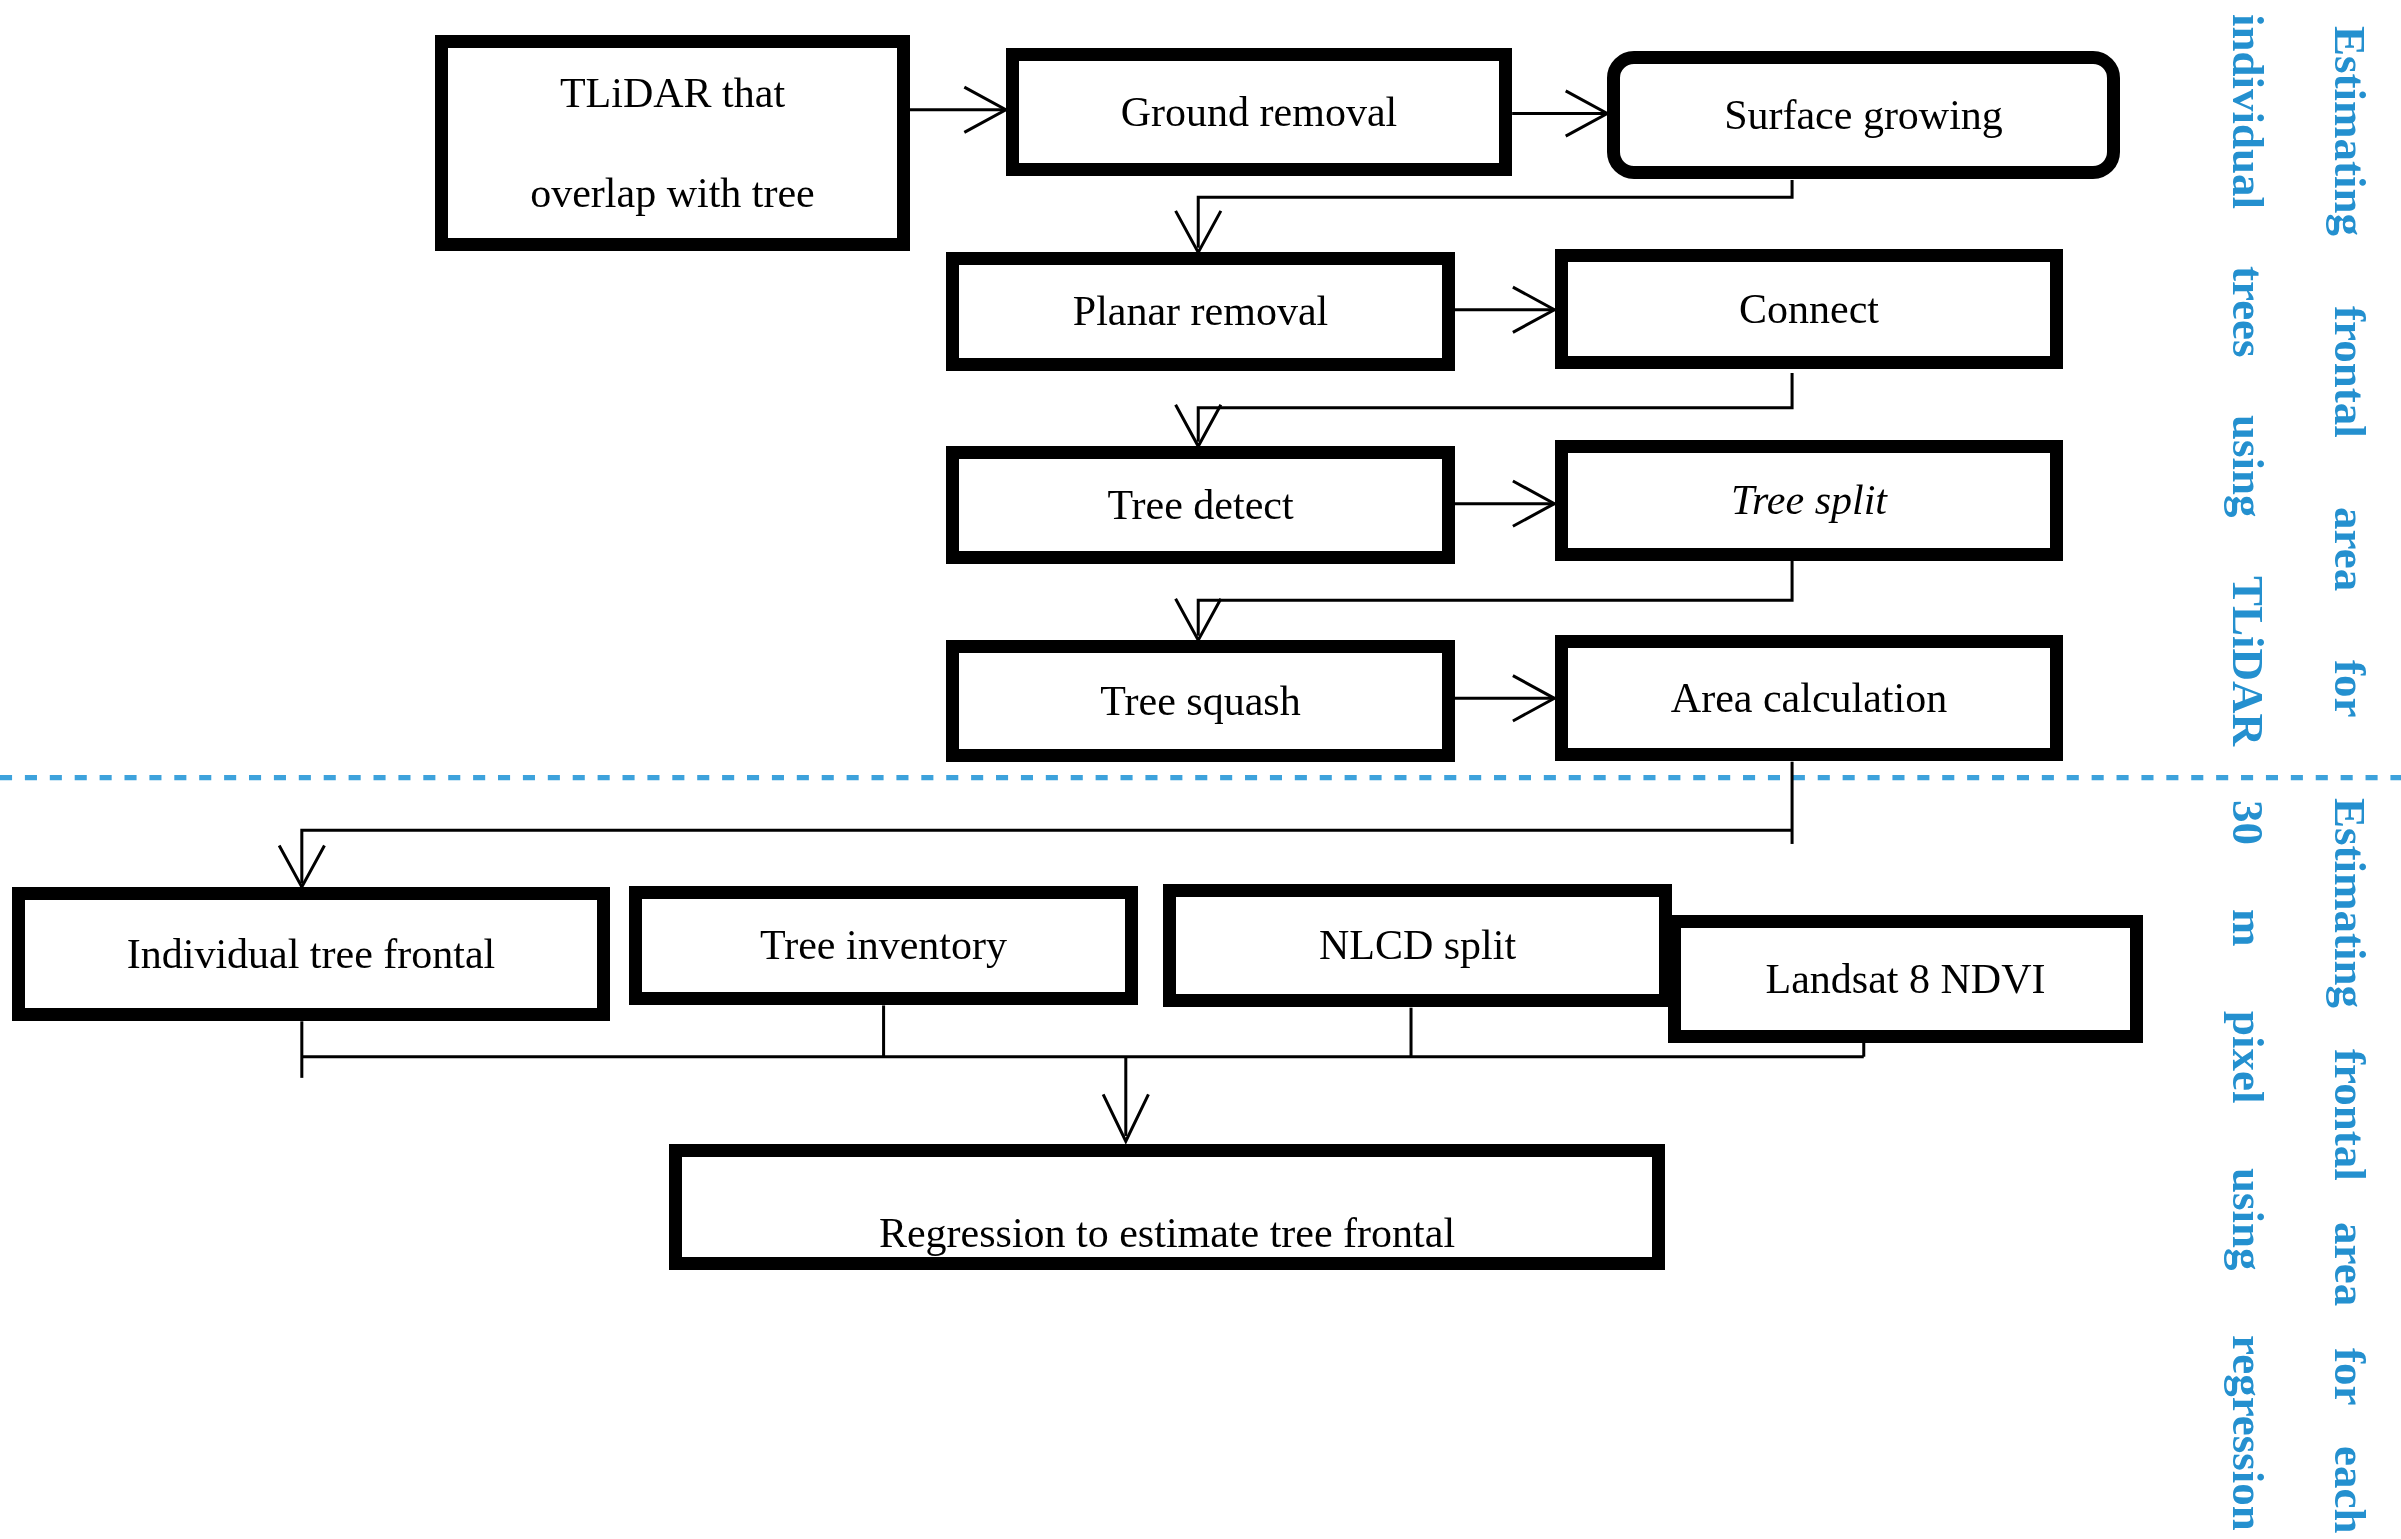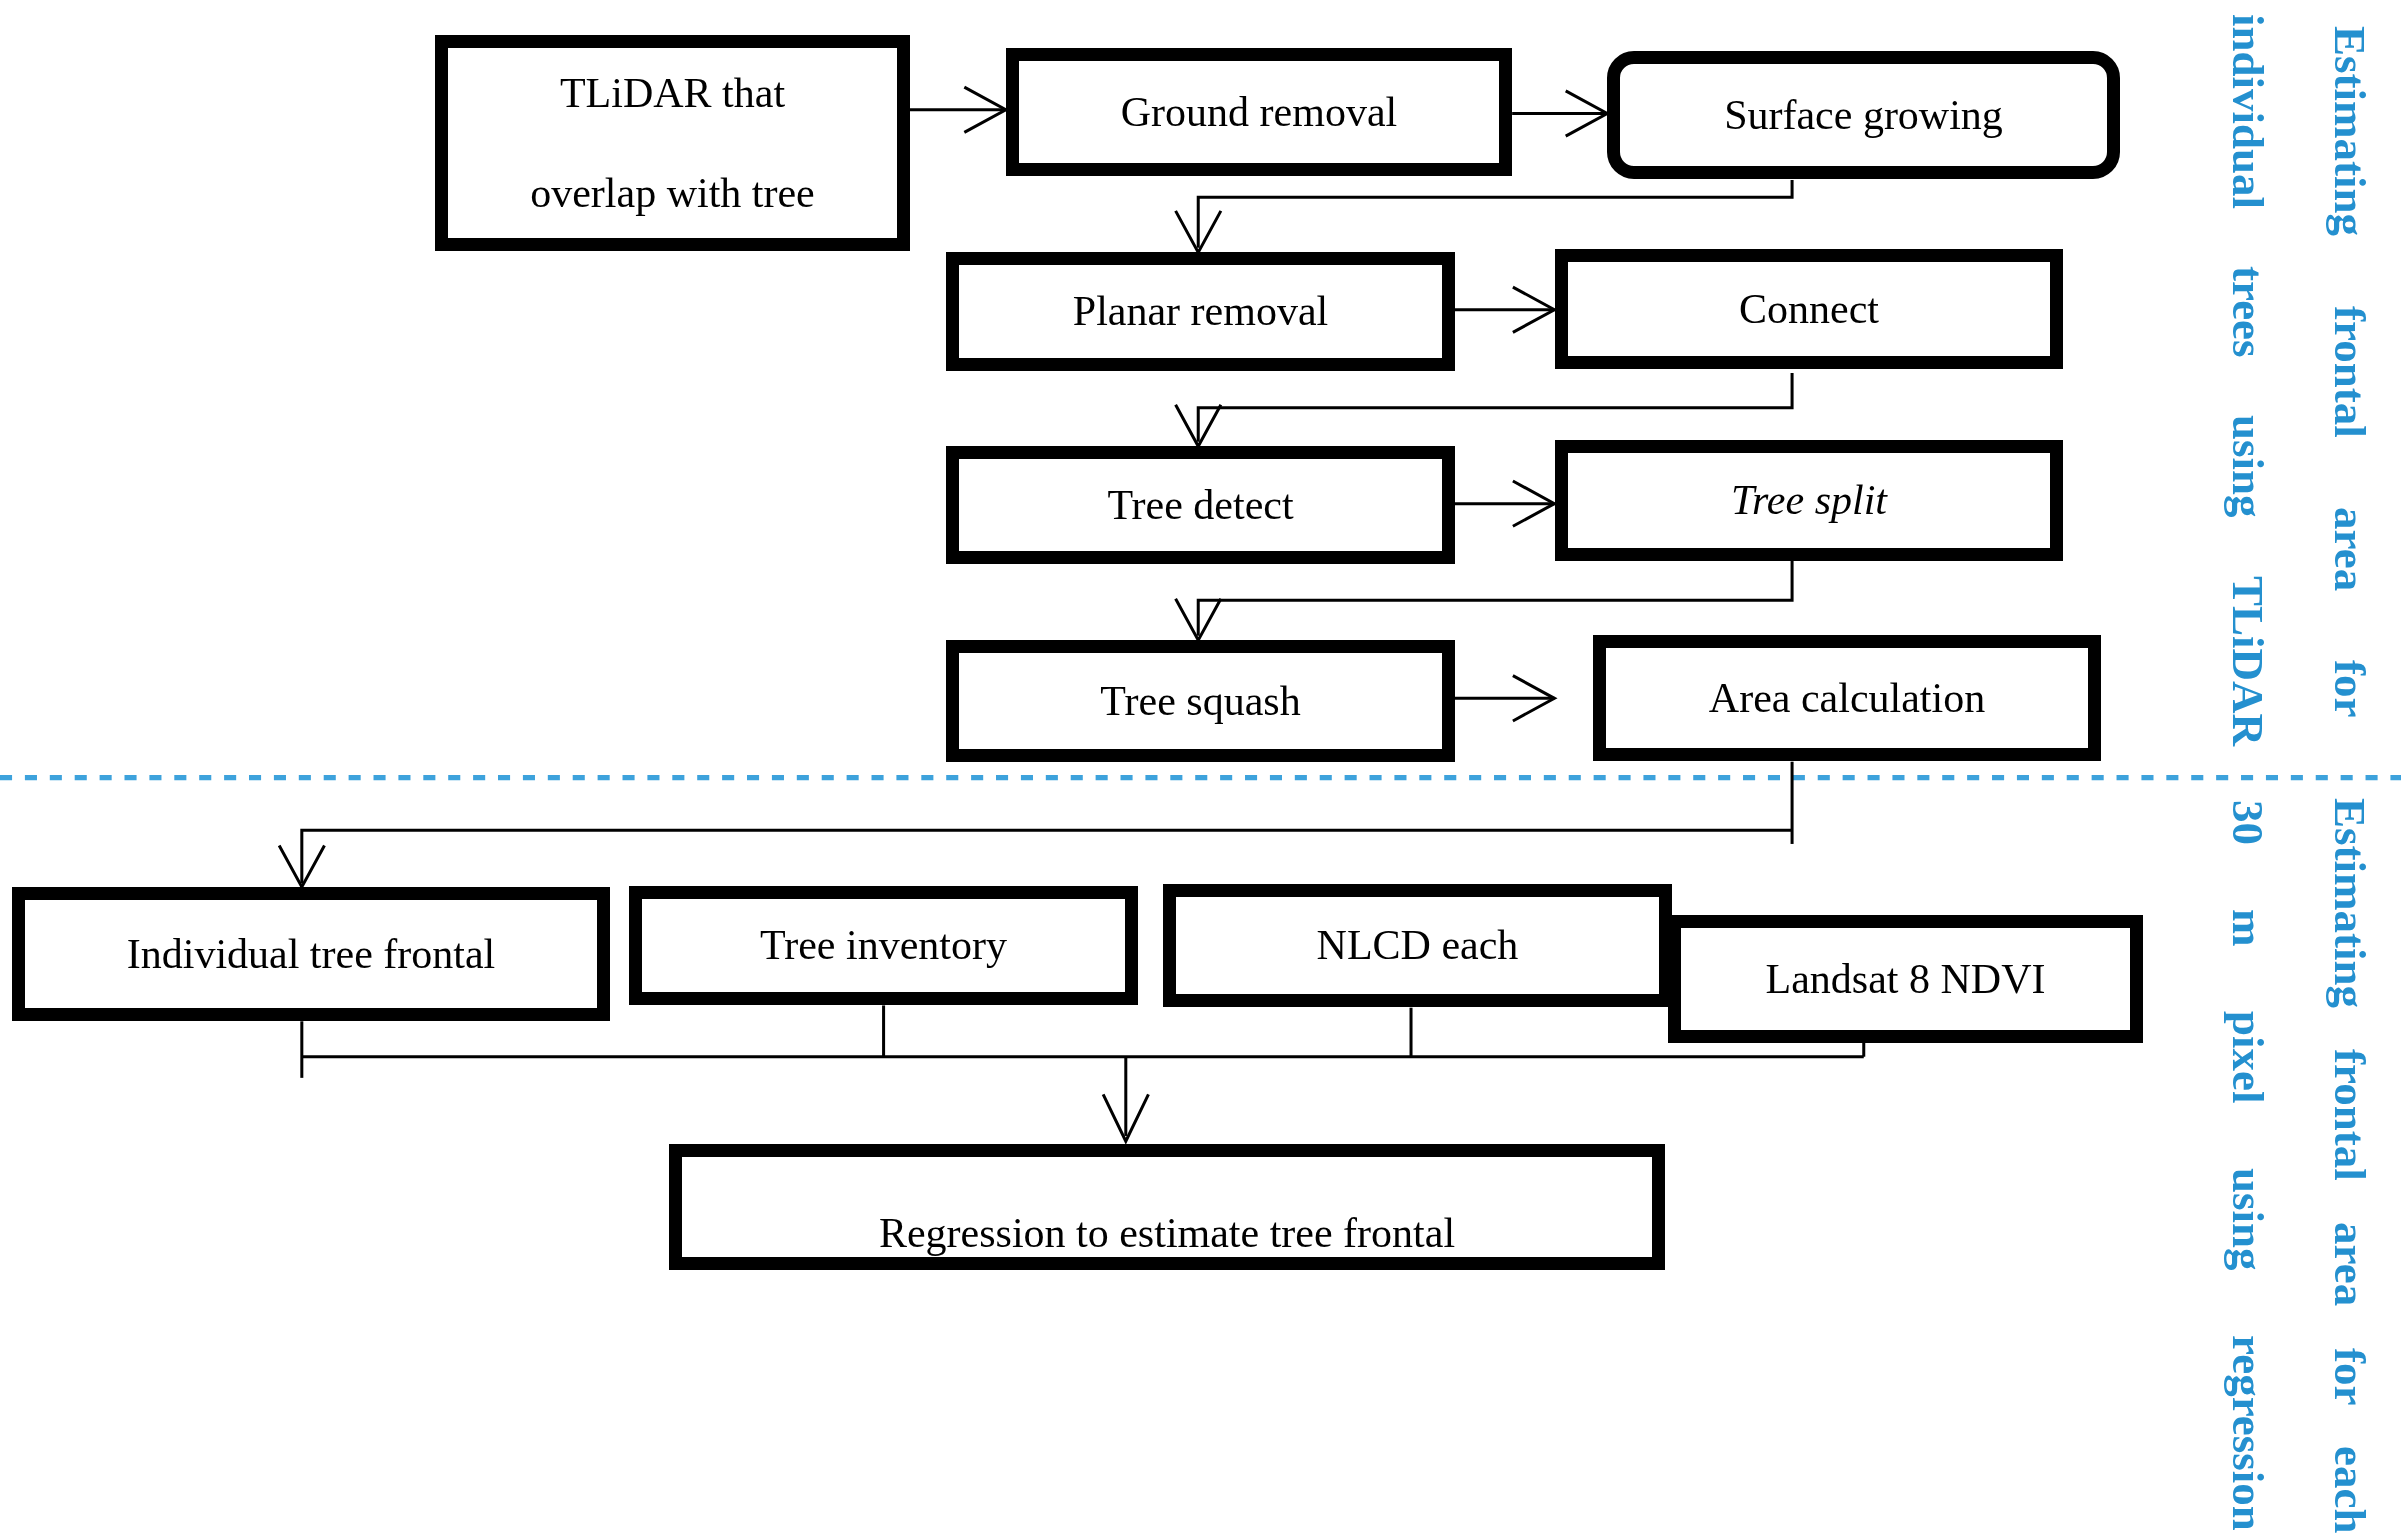--- a/index.html
+++ b/index.html
@@ -139,34 +139,34 @@
   </div>
 
   <div class="box" style="left:1555px;top:440px;width:508px;height:121px;font-style:italic;">
     <span>Tree split</span>
   </div>
 
   <div class="box" style="left:946px;top:640px;width:509px;height:122px;">
     <span>Tree squash</span>
   </div>
 
-  <div class="box" style="left:1555px;top:635px;width:508px;height:126px;margin-left:38px;">
+  <div class="box" style="left:1555px;top:635px;width:508px;height:126px;">
     <span>Area calculation</span>
   </div>
 
   <div class="box" style="left:12px;top:887px;width:598px;height:134px;">
     <span>Individual tree frontal</span>
   </div>
 
   <div class="box" style="left:629px;top:886px;width:509px;height:119px;">
     <span>Tree inventory</span>
   </div>
 
   <div class="box" style="left:1163px;top:884px;width:509px;height:123px;">
-    <span>NLCD each</span>
+    <span>NLCD split</span>
   </div>
 
   <div class="box" style="left:1668px;top:883px;width:475px;height:128px;margin-top:32px;">
     <span>Landsat 8 NDVI</span>
   </div>
 
   <div class="box" style="left:669px;top:1144px;width:996px;height:126px;align-items:flex-end;">
     <span>Regression to estimate tree frontal</span>
   </div>
 

